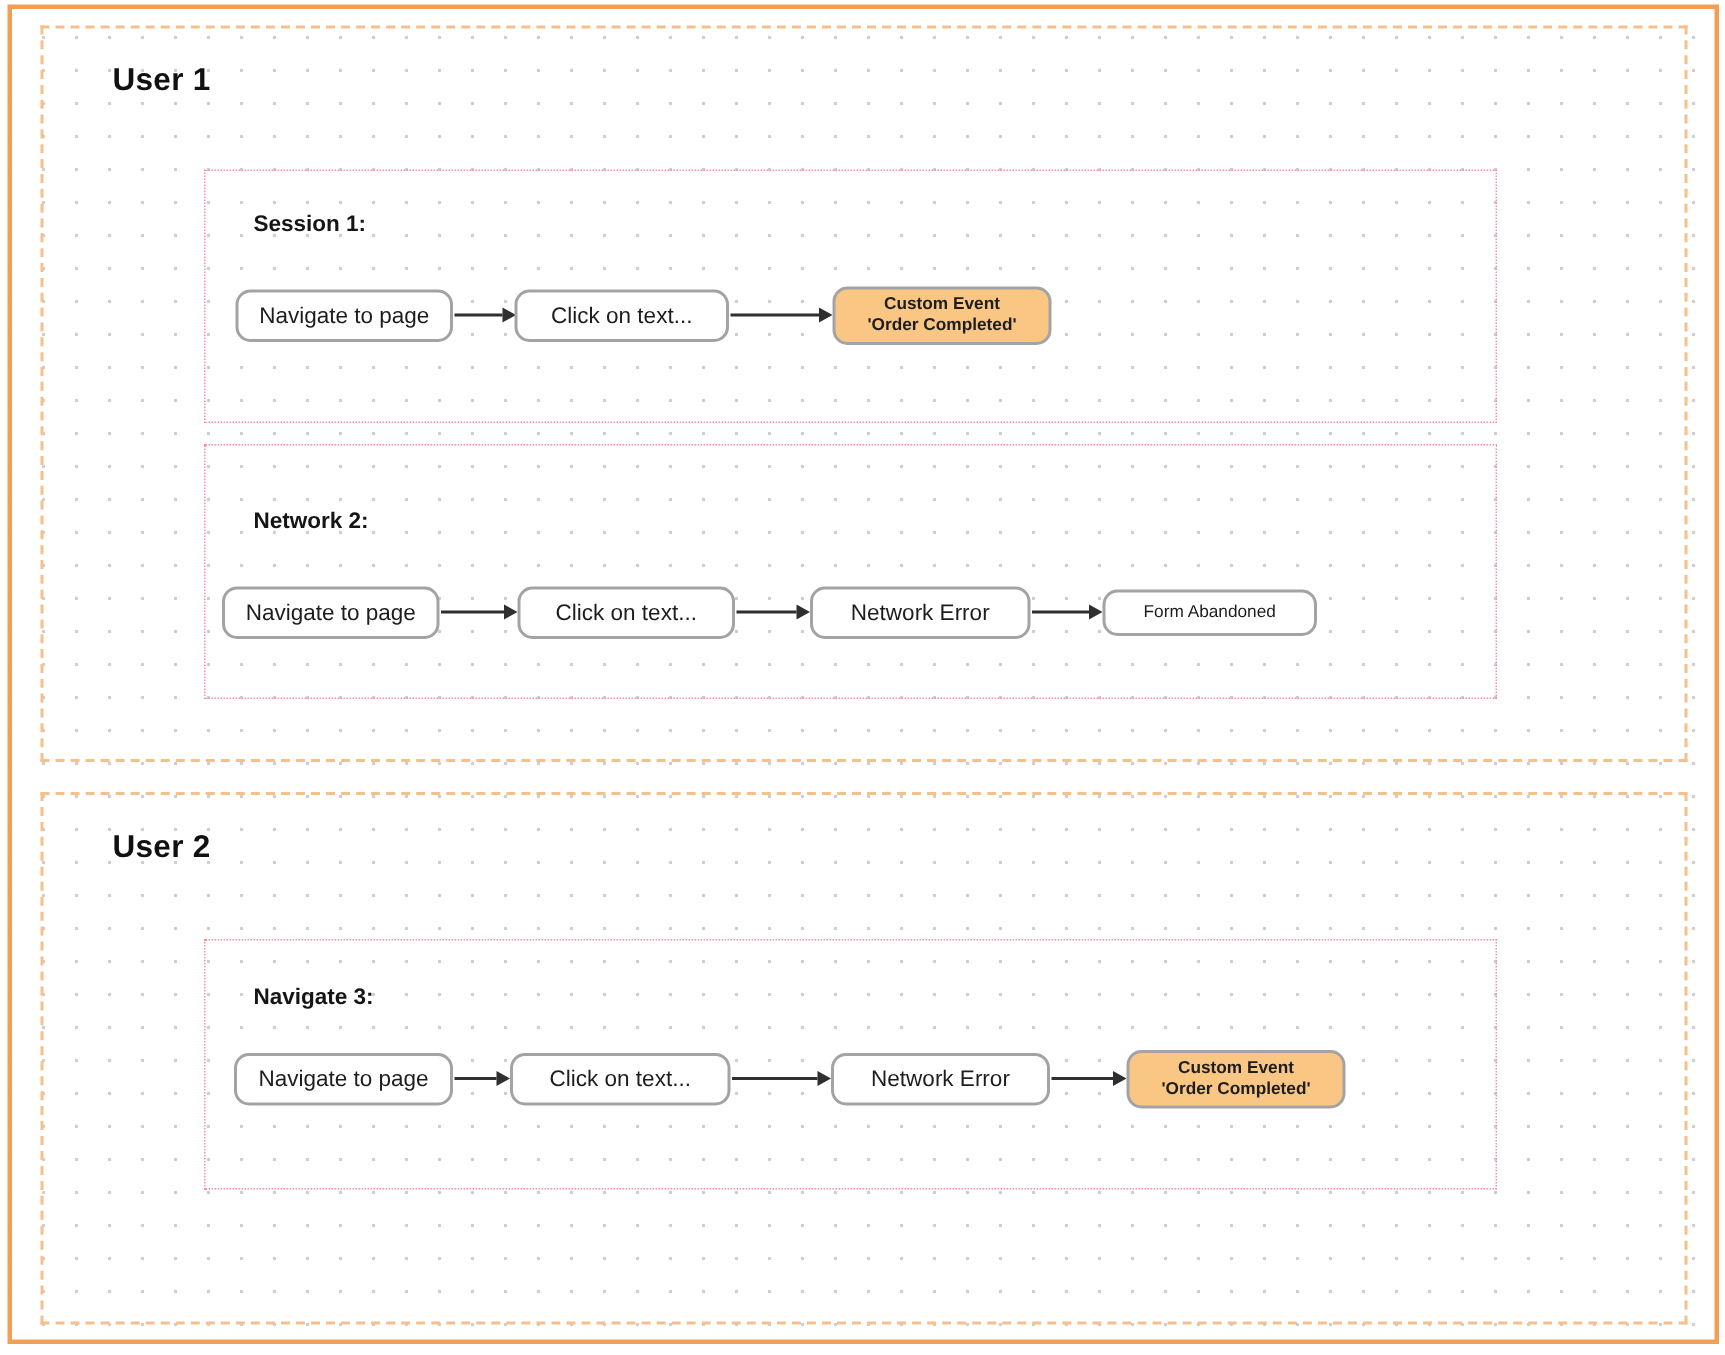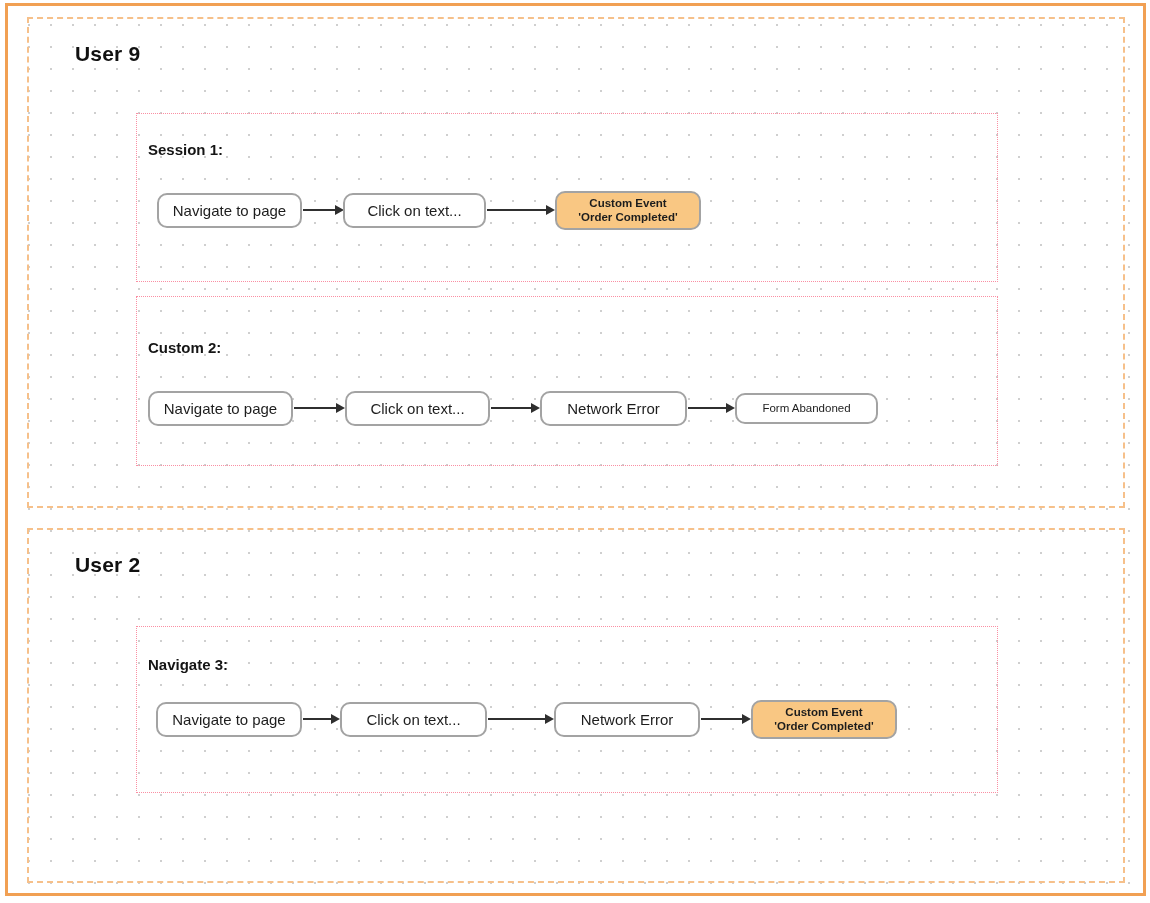--- a/index.html
+++ b/index.html
@@ -39,21 +39,21 @@
   
   .session-box{
     position:absolute;
     border:1.5px dotted #fa8fa3;
   }
   .session-box.s1{left:136px;top:113px;width:860px;height:167px;}
   .session-box.s2{left:136px;top:296px;width:860px;height:168px;}
   .session-box.s3{left:136px;top:626px;width:860px;height:165px;}
   .session-title{
     position:absolute;
-    font-size:15px;font-weight:700;color:#151515;
+    font-size:15px;font-weight:700;color:#151515;margin-left:21px;
   }
   .session-title.st1{left:148px;top:141px;}
   .session-title.st2{left:148px;top:339px;}
   .session-title.st3{left:148px;top:656px;}
   
   .node{
     position:absolute;
     box-sizing:border-box;
     background:#ffffff;
     border:2px solid #a3a3a3;
@@ -97,39 +97,39 @@
   .s3a3{left:701px;top:718px;width:41px;}
 </style>
 </head>
 <body>
 
 <div id="canvas">
   <div class="grid"></div>
   <div class="frame"></div>
 
   <div class="user-box u1"></div>
-  <div class="user-title t1">User 9</div>
+  <div class="user-title t1">User 1</div>
 
   <div class="session-box s1"></div>
   <div class="session-title st1">Session 1:</div>
   <div class="node s1n1">
     <span>Navigate to page</span>
   </div>
   <div class="arrow s1a1"></div>
   <div class="node s1n2">
     <span>Click on text...</span>
   </div>
   <div class="arrow s1a2"></div>
   <div class="node event s1n3">
     <span class="line">Custom Event</span>
     <span class="line">'Order Completed'</span>
   </div>
 
   <div class="session-box s2"></div>
-  <div class="session-title st2">Custom 2:</div>
+  <div class="session-title st2">Network 2:</div>
   <div class="node s2n1">
     <span>Navigate to page</span>
   </div>
   <div class="arrow s2a1"></div>
   <div class="node s2n2">
     <span>Click on text...</span>
   </div>
   <div class="arrow s2a2"></div>
   <div class="node s2n3">
     <span>Network Error</span>

